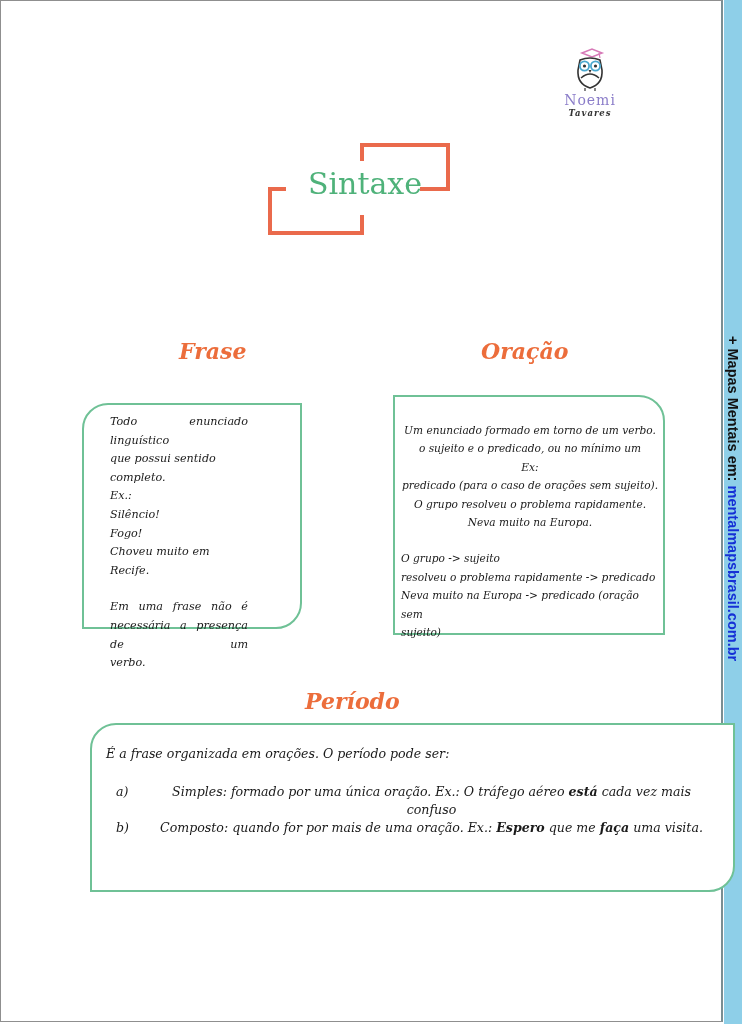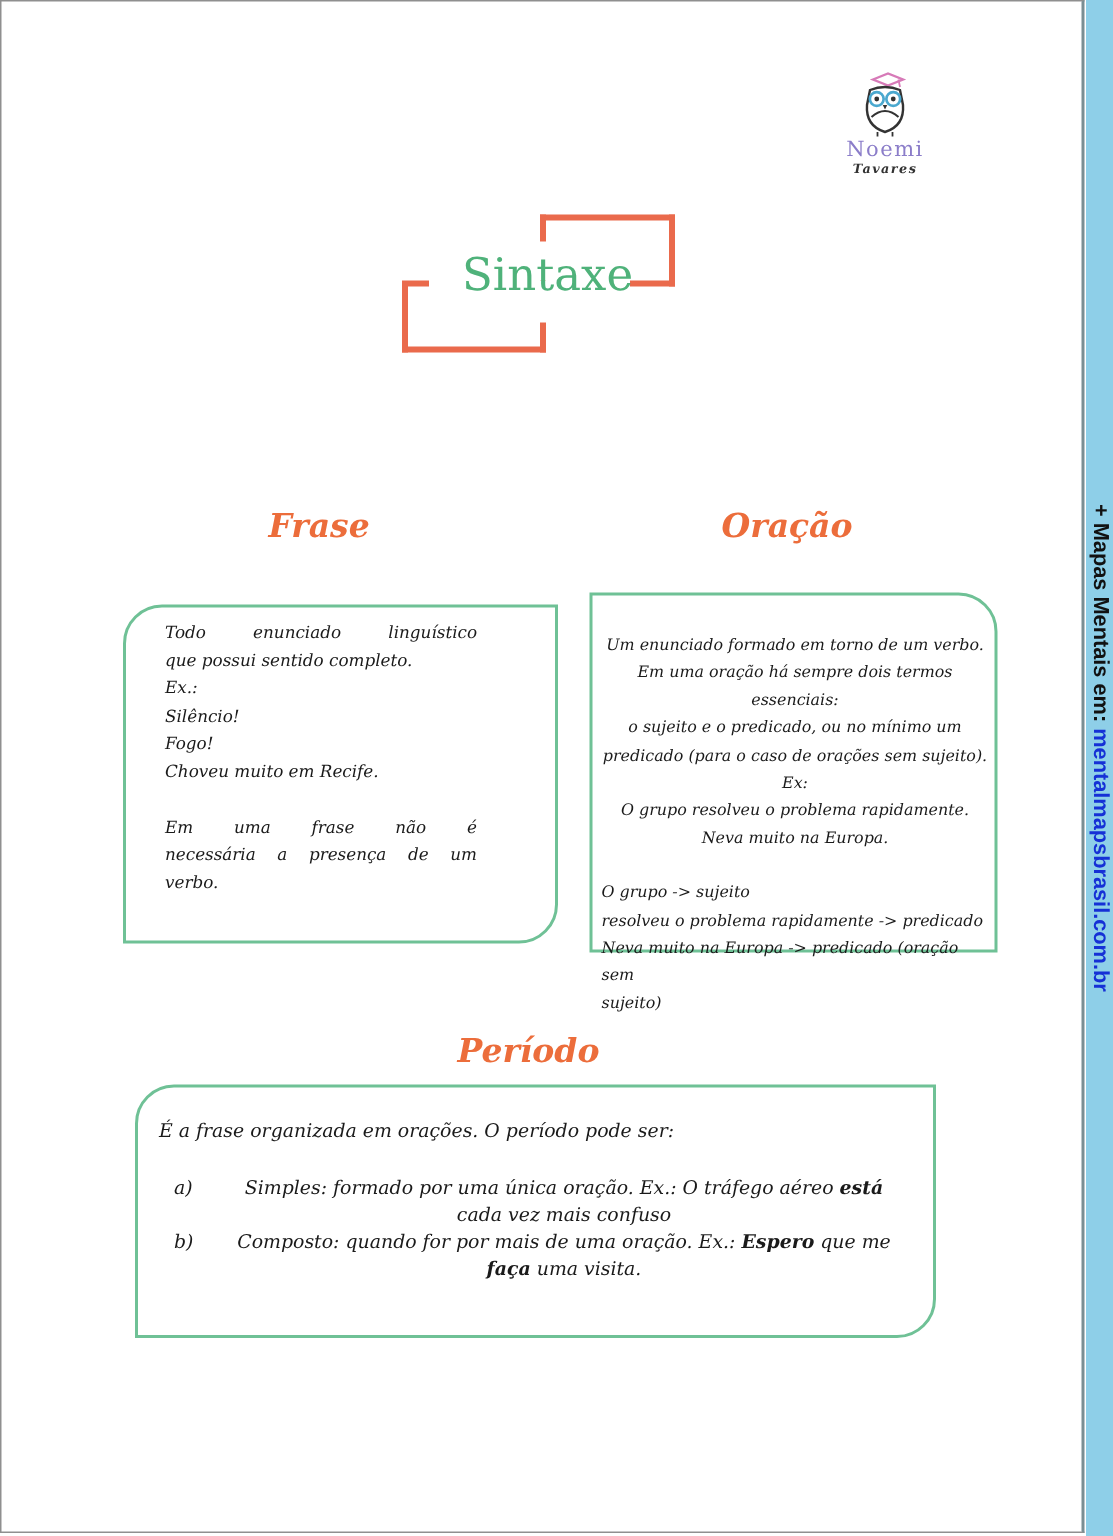--- a/index.html
+++ b/index.html
@@ -77,39 +77,39 @@
   .heading {
     position: absolute; font-family: "DejaVu Serif", serif; font-style: italic; font-weight: bold;
     font-size: 22px; color: #ec6d3b; line-height: 30px;
   }
 
   .box {
     position: absolute; border: 2px solid #6fc196; box-sizing: border-box; background: #fff;
     color: #1a1a1a; font-family: "DejaVu Serif", serif; font-style: italic;
   }
   .box-frase {
-    left: 82px; top: 403px; width: 290px; height: 226px;
+    left: 82px; top: 403px; width: 220px; height: 226px;
     border-radius: 26px 0 26px 0; padding: 8px 52px 0 26px;
     font-size: 11.2px; line-height: 18.6px;
   }
   .box-frase p { margin: 0; }
   .box-frase .just { text-align: justify; text-align-last: justify; }
   .box-frase .gap { height: 18px; }
 
   .box-oracao {
     left: 393px; top: 395px; width: 272px; height: 240px;
     border-radius: 0 26px 0 0; padding: 24px 4px 0 6px;
     font-size: 10.6px; line-height: 18.4px;
   }
   .box-oracao p { margin: 0; }
   .box-oracao .center { text-align: center; }
   .box-oracao .gap { height: 18px; }
 
   .box-periodo {
-    left: 90px; top: 723px; width: 534px; height: 169px;
+    left: 90px; top: 723px; width: 645px; height: 169px;
     border-radius: 26px 0 26px 0; padding: 20px 10px 0 14px;
     font-size: 12.6px; line-height: 18px;
   }
   .box-periodo p { margin: 0; }
   .box-periodo .intro { margin-bottom: 20px; }
   .box-periodo .item { display: flex; }
   .box-periodo .item .marker { width: 42px; flex: none; padding-left: 10px; box-sizing: border-box; }
   .box-periodo .item .txt { flex: 1; padding-right: 8px; text-align: center; }
   .box-periodo b { font-weight: bold; }
 </style>
@@ -160,24 +160,23 @@
   <p>Choveu muito em Recife.</p>
   <div class="gap"></div>
   <p class="just">Em uma frase não é</p>
   <p class="just">necessária a presença de um</p>
   <p>verbo.</p>
 </div>
 
 <div class="heading" style="left:481px; top:336px;">Oração</div>
 <div class="box box-oracao">
   <p class="center">Um enunciado formado em torno de um verbo.</p>
-  <p class="center">Em uma oração há sempre dois termos essenciais:</p>
   <p class="center">o sujeito e o predicado, ou no mínimo um</p>
+  <p class="center">Ex:</p>
   <p class="center">predicado (para o caso de orações sem sujeito).</p>
-  <p class="center">Ex:</p>
   <p class="center">O grupo resolveu o problema rapidamente.</p>
   <p class="center">Neva muito na Europa.</p>
   <div class="gap"></div>
   <p>O grupo -&gt; sujeito</p>
   <p>resolveu o problema rapidamente -&gt; predicado</p>
   <p>Neva muito na Europa -&gt; predicado (oração sem</p>
   <p>sujeito)</p>
 </div>
 
 <div class="heading" style="left:305px; top:686px;">Período</div>

